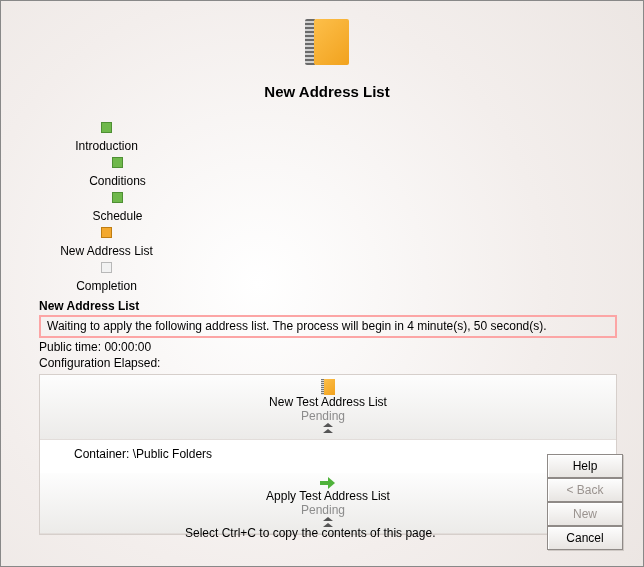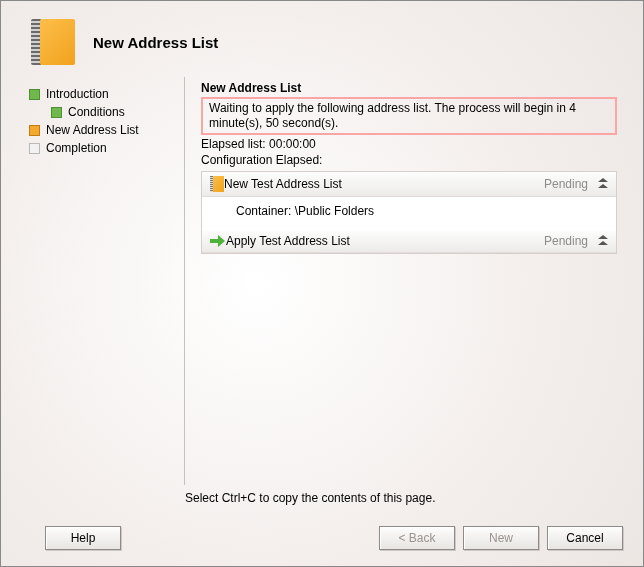--- a/index.html
+++ b/index.html
@@ -1,15 +1,15 @@
 <!DOCTYPE html>
 <html><head>
 <meta charset="utf-8">
 <style>
-  * { box-sizing: border-box; }
+  * { box-sizing: border-box; flex-direction: column; }
   html, body { margin: 0; padding: 0; }
   body {
     font-family: "Segoe UI", Tahoma, Arial, sans-serif;
     font-size: 12px;
     color: #000;
     width: 644px;
     height: 567px;
     border: 1px solid #888;
     background: #f7f4f3;
     background: radial-gradient(circle at 40% 50%, #ffffff 0%, #f3eeec 60%, #ece6e3 100%);
@@ -196,41 +196,45 @@
 
   <div class="nav">
     <div class="nav-item">
       <span class="nav-sq green"></span>
       <span>Introduction</span>
     </div>
     <div class="nav-item child">
       <span class="nav-sq green"></span>
       <span>Conditions</span>
     </div>
+    <div class="nav-item child">
+      <span class="nav-sq green"></span>
+      <span>Schedule</span>
+    </div>
     <div class="nav-item">
       <span class="nav-sq orange"></span>
       <span>New Address List</span>
     </div>
     <div class="nav-item">
       <span class="nav-sq grey"></span>
       <span>Completion</span>
     </div>
   </div>
 
   <div class="divider"></div>
 
   <div class="main">
     <div class="section-title">New Address List</div>
 
     <div class="highlight-box">
       <span>Waiting to apply the following address list. The process will begin in 4 minute(s), 50 second(s).</span>
     </div>
 
     <div class="meta-line">
-      <span>Elapsed list:</span>
+      <span>Public time:</span>
       <span>00:00:00</span>
     </div>
     <div class="meta-line">Configuration Elapsed:</div>
 
     <div class="summary-panel">
       <div class="panel-header">
         <span class="mini-book">
           <span class="mb-spine"></span>
             <span class="mb-cover"></span>
         </span>

